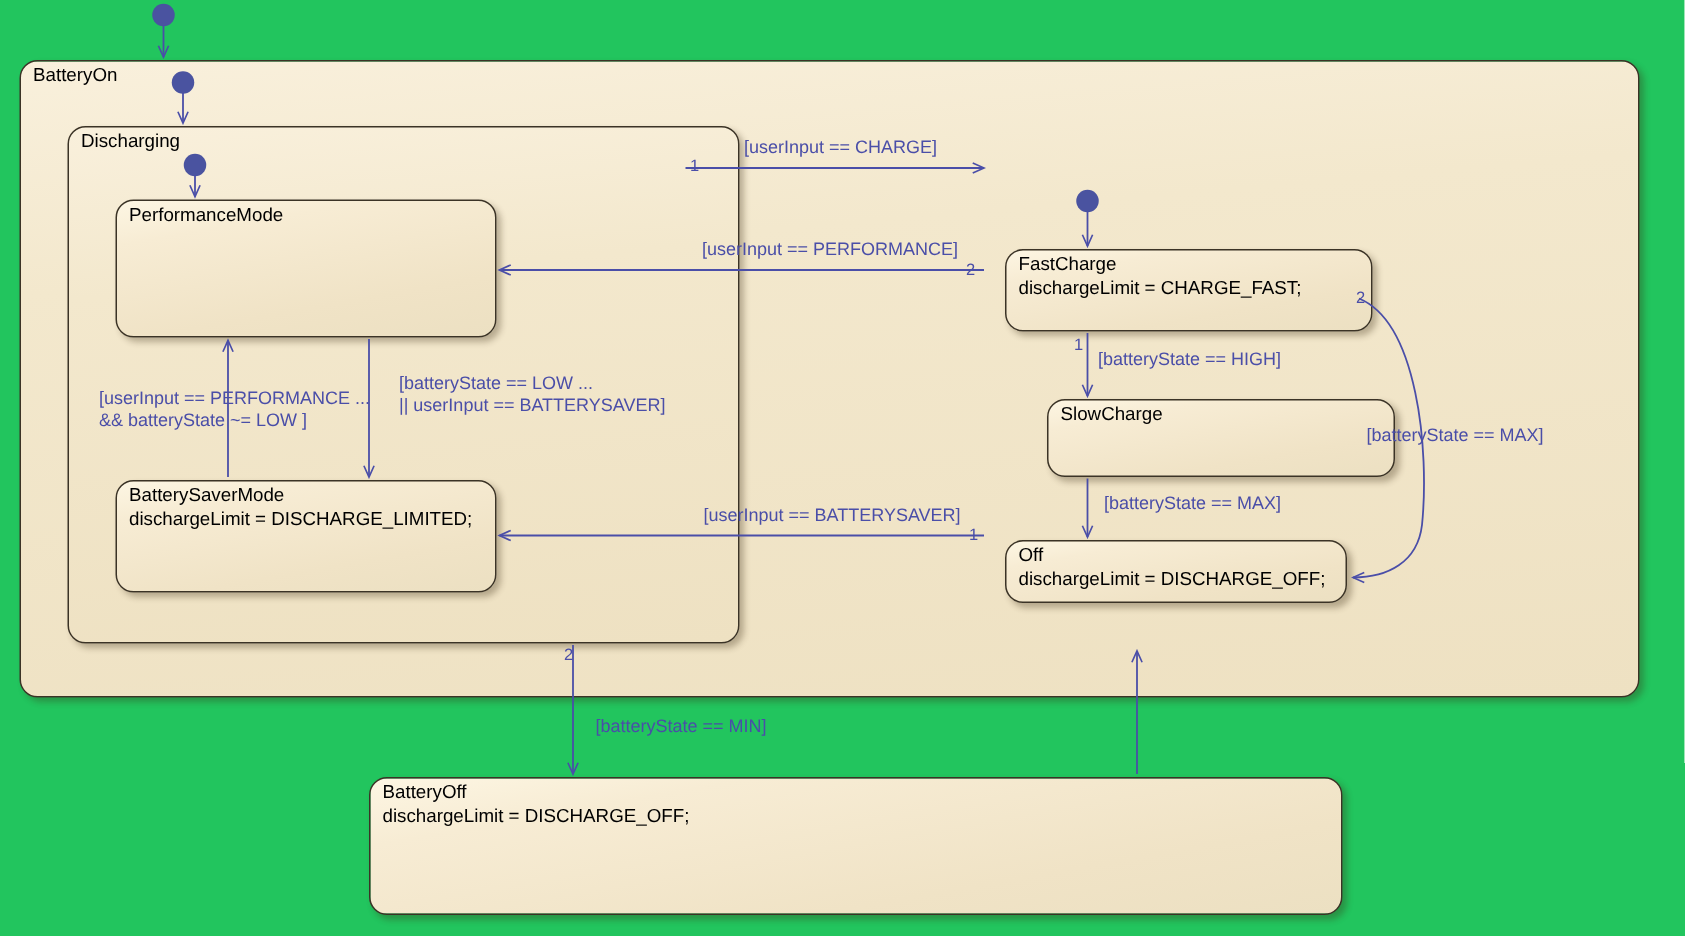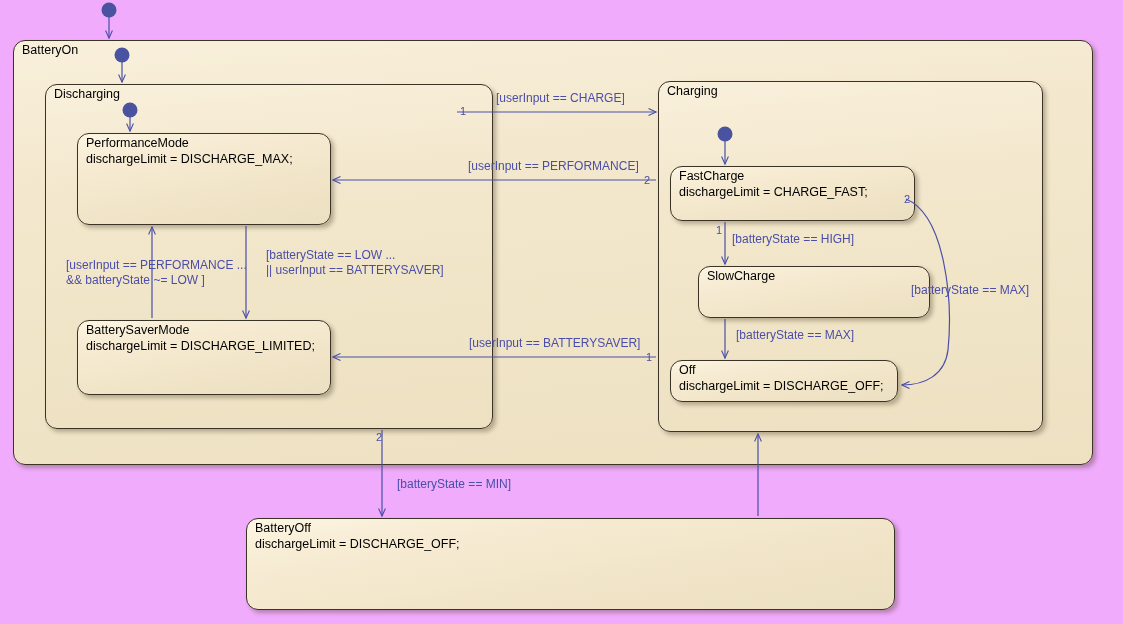--- a/index.html
+++ b/index.html
@@ -4,21 +4,21 @@
 <style>
   html, body {
     margin: 0;
     padding: 0;
     background: #ffffff;
   }
   #canvas {
     position: relative;
     width: 1123px;
     height: 624px;
-    background: #f0abfc;
+    background: #22c55e;
     font-family: "Liberation Sans", sans-serif;
     overflow: hidden;
   }
   svg.layer {
     position: absolute;
     left: 0;
     top: 0;
     width: 1123px;
     height: 624px;
     pointer-events: none;
@@ -75,27 +75,23 @@
 <div id="canvas">
 
   <div class="state container" style="left:13px; top:40px; width:1080px; height:425px;">
     <div class="state-name">BatteryOn</div>
   </div>
 
   <div class="state container" style="left:45px; top:84px; width:448px; height:345px;">
     <div class="state-name">Discharging</div>
   </div>
 
-  <div class="state container" style="left:658px; top:81px; width:385px; height:351px;">
-    <div class="state-name">Charging</div>
-  </div>
 
   <div class="state" style="left:77px; top:133px; width:254px; height:92px;">
     <div class="state-name">PerformanceMode</div>
-    <div class="state-body">dischargeLimit = DISCHARGE_MAX;</div>
   </div>
 
   <div class="state" style="left:77px; top:320px; width:254px; height:75px;">
     <div class="state-name">BatterySaverMode</div>
     <div class="state-body">dischargeLimit = DISCHARGE_LIMITED;</div>
   </div>
 
   <div class="state" style="left:670px; top:166px; width:245px; height:55px;">
     <div class="state-name">FastCharge</div>
     <div class="state-body">dischargeLimit = CHARGE_FAST;</div>

